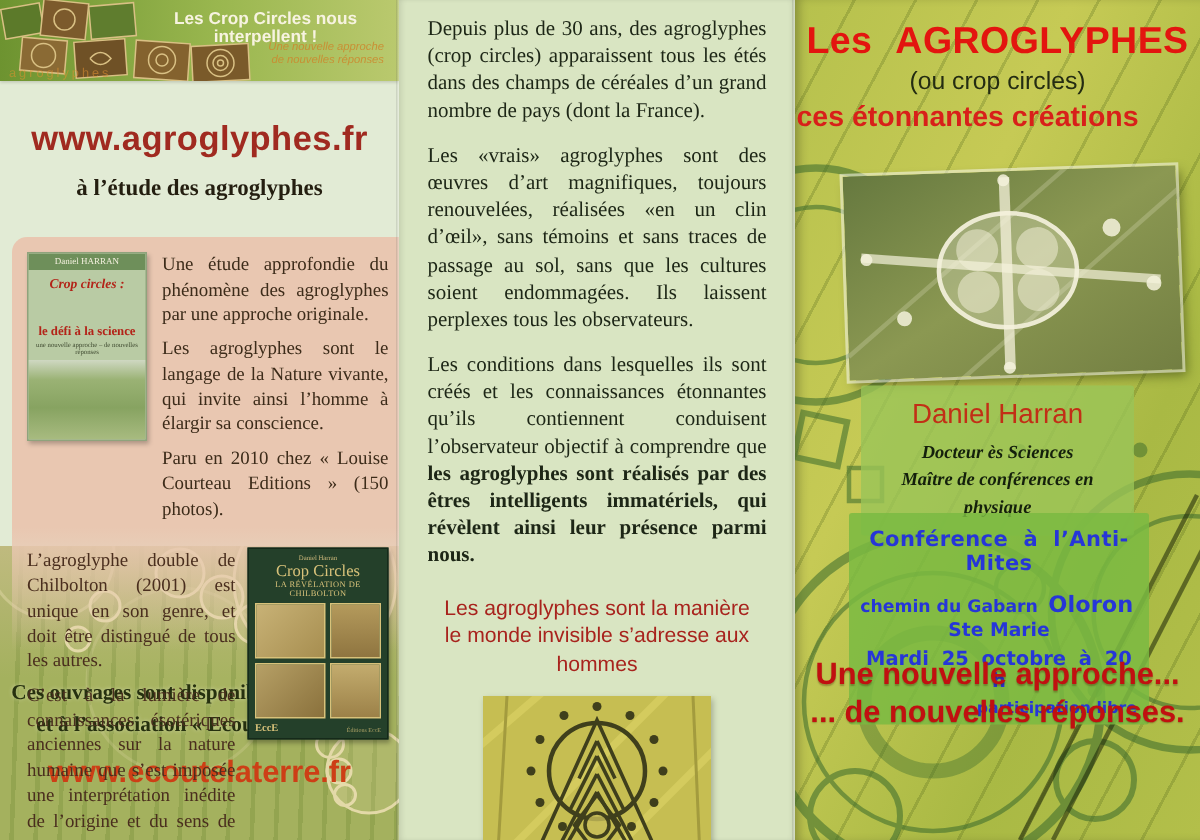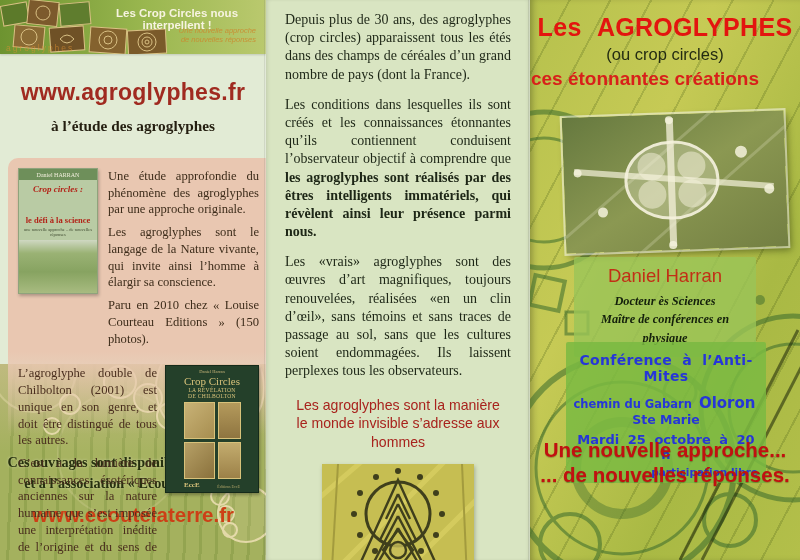--- a/index.html
+++ b/index.html
@@ -39,21 +39,21 @@
             display:flex; flex-direction:column; overflow:hidden; flex:none; }
   .cover1-band { background:#6e8f5a; color:#f2efdd; font-size:6px; text-align:center; padding:3px 0 2px; }
   .cover1-title { color:#b32318; font-weight:bold; font-style:italic; font-size:9px; text-align:center; margin-top:4px; }
   .cover1-sub { color:#b32318; font-weight:bold; font-size:8.5px; text-align:center;margin-top:21px; }
   .cover1-tag { color:#3f4a30; font-size:4.5px; text-align:center; margin-top:2px; }
   .cover1-photo { margin-top:3px; flex:1; background:linear-gradient(180deg,#cfd8c2 0%,#9ab274 25%,#87a361 60%,#a8bb80 100%); }
 
   
   .cover2 { width:94px; height:128px; background:#24402a; border:1px solid #152a1a;
             box-shadow:1px 2px 3px rgba(0,0,0,.3); overflow:hidden; flex:none;
-            display:flex; flex-direction:column; padding:3px 18px; }
+            display:flex; flex-direction:column; padding:3px 4px; }
   .cover2-author { color:#cdb87c; font-size:4.5px; text-align:center; }
   .cover2-title { color:#d8c27a; font-size:11px; text-align:center; margin-top:1px; }
   .cover2-sub { color:#d8c27a; font-size:5.6px; letter-spacing:.3px; text-align:center; }
   .cover2-grid { flex:1; margin-top:3px; display:grid; grid-template-columns:56% 40%; grid-auto-rows:1fr; gap:3px; }
   .cv2a { background:linear-gradient(135deg,#c8b276,#a78e50); border:1px solid #d8c27a; }
   .cv2b { background:linear-gradient(180deg,#b49a5c,#8f7540); border:1px solid #d8c27a; }
   .cv2c { background:linear-gradient(135deg,#b6a066,#8a713c); border:1px solid #d8c27a; }
   .cv2d { background:linear-gradient(180deg,#c3ac6e,#9c8148); border:1px solid #d8c27a; }
   .cover2-foot { display:flex; justify-content:space-between; align-items:flex-end; margin-top:2px; }
   .cover2-pub { color:#d8c27a; font-size:7px; font-weight:bold; }
@@ -221,22 +221,22 @@
             <div class="cover2-pub">EccE</div>
             <div class="cover2-pubsub">Éditions EccE</div>
           </div>
         </div>
       </div>
     </div>
   </div>
 
   <div class="col-mid">
     <p class="body">Depuis plus de 30 ans, des agroglyphes (crop circles) apparaissent tous les étés dans des champs de céréales d’un grand nombre de pays (dont la France).</p>
+    <p class="body">Les «vrais» agroglyphes sont des œuvres d’art magnifiques, toujours renouvelées, réalisées «en un clin d’œil», sans témoins et sans traces de passage au sol, sans que les cultures soient endommagées. Ils laissent perplexes tous les observateurs.</p>
     <p class="body"><span>Les conditions dans lesquelles ils sont créés et les connaissances étonnantes qu’ils contiennent conduisent l’observateur objectif à comprendre que </span><b>les agroglyphes sont réalisés par des êtres intelligents immatériels, qui révèlent ainsi leur présence parmi nous.</b></p>
-    <p class="body">Les «vrais» agroglyphes sont des œuvres d’art magnifiques, toujours renouvelées, réalisées «en un clin d’œil», sans témoins et sans traces de passage au sol, sans que les cultures soient endommagées. Ils laissent perplexes tous les observateurs.</p>
 
     <div class="quote">
       <div>Les agroglyphes sont la manière</div>
       <div>le monde invisible s’adresse aux hommes</div>
     </div>
 
     <svg class="mid-img" width="152" height="138" viewBox="0 0 152 138">
       <rect width="152" height="138" fill="#c6be52"></rect>
       <g stroke="#d8cf62" stroke-width="5" opacity=".8">
         <line x1="-10" y1="40" x2="60" y2="-20"></line>

